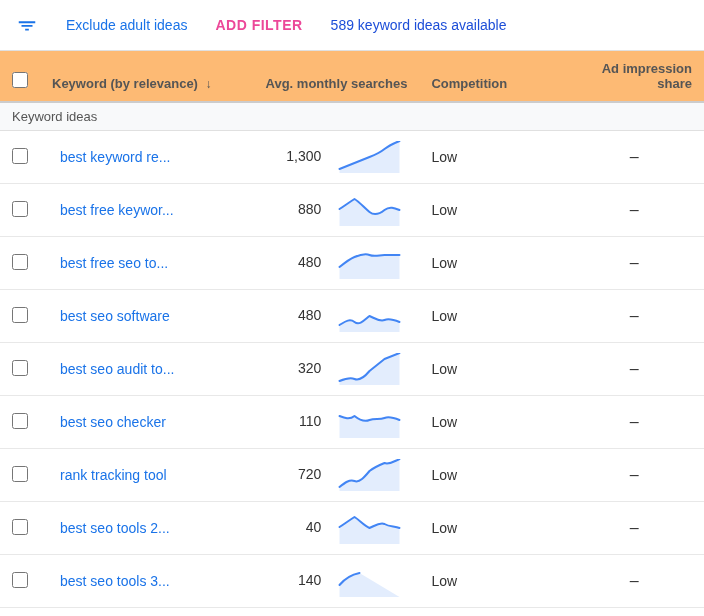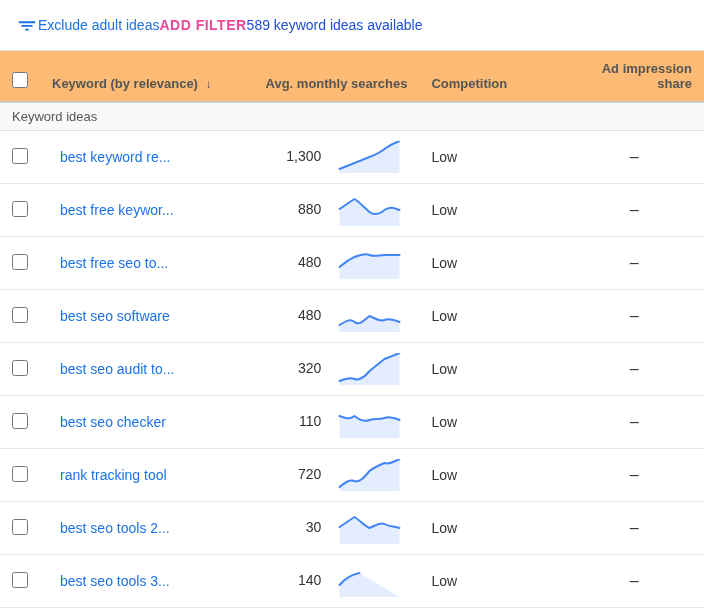--- a/index.html
+++ b/index.html
@@ -2,21 +2,21 @@
 <html><head>
   <meta charset="utf-8">
   <style>
     * { box-sizing: border-box; margin: 0; padding: 0; }
     body { font-family: Arial, sans-serif; background: #fff; font-size: 14px; color: #333; width: 704px; }
 
     .toolbar {
       display: flex;
       align-items: center;
       padding: 14px 16px;
-      gap: 0;
+      gap: 28px;
       border-bottom: 1px solid #e0e0e0;
       background: #fff;
     }
     .funnel-icon {
       width: 22px; height: 22px;
       fill: #1a73e8;
     }
     .exclude-link {
       color: #1a73e8;
       font-size: 14px;
@@ -231,21 +231,21 @@
         <td class="avg-cell"><span class="avg-num">720</span><svg width="70" height="32" viewBox="0 0 65 32" style="vertical-align: middle;">
             <path d="M0,28 C5,24 10,20 15,22 C20,24 25,18 30,12 C35,8 40,6 45,4 C50,6 55,2 60,0 L60,32 L0,32 Z" fill="rgba(66,133,244,0.15)" stroke="none"></path>
             <path d="M0,28 C5,24 10,20 15,22 C20,24 25,18 30,12 C35,8 40,6 45,4 C50,6 55,2 60,0" fill="none" stroke="#4285f4" stroke-width="2" stroke-linejoin="round" stroke-linecap="round"></path>
           </svg></td>
         <td class="competition">Low</td>
         <td class="ad-share">–</td>
       </tr>
       <tr>
         <td class="checkbox-cell"><input type="checkbox" style=""></td>
         <td><a class="keyword-link">best seo tools 2...</a></td>
-        <td class="avg-cell"><span class="avg-num">30</span><svg width="70" height="32" viewBox="0 0 65 32" style="vertical-align: middle;">
+        <td class="avg-cell"><span class="avg-num">40</span><svg width="70" height="32" viewBox="0 0 65 32" style="vertical-align: middle;">
             <path d="M0,15 C5,12 10,8 15,5 C20,8 25,14 30,16 C35,14 40,10 45,12 C50,15 55,14 60,16 L60,32 L0,32 Z" fill="rgba(66,133,244,0.15)" stroke="none"></path>
             <path d="M0,15 C5,12 10,8 15,5 C20,8 25,14 30,16 C35,14 40,10 45,12 C50,15 55,14 60,16" fill="none" stroke="#4285f4" stroke-width="2" stroke-linejoin="round" stroke-linecap="round"></path>
           </svg></td>
         <td class="competition">Low</td>
         <td class="ad-share">–</td>
       </tr>
       <tr>
         <td class="checkbox-cell"><input type="checkbox" style=""></td>
         <td><a class="keyword-link">best seo tools 3...</a></td>
         <td class="avg-cell"><span class="avg-num">140</span><svg width="70" height="32" viewBox="0 0 65 32" style="vertical-align: middle;">

